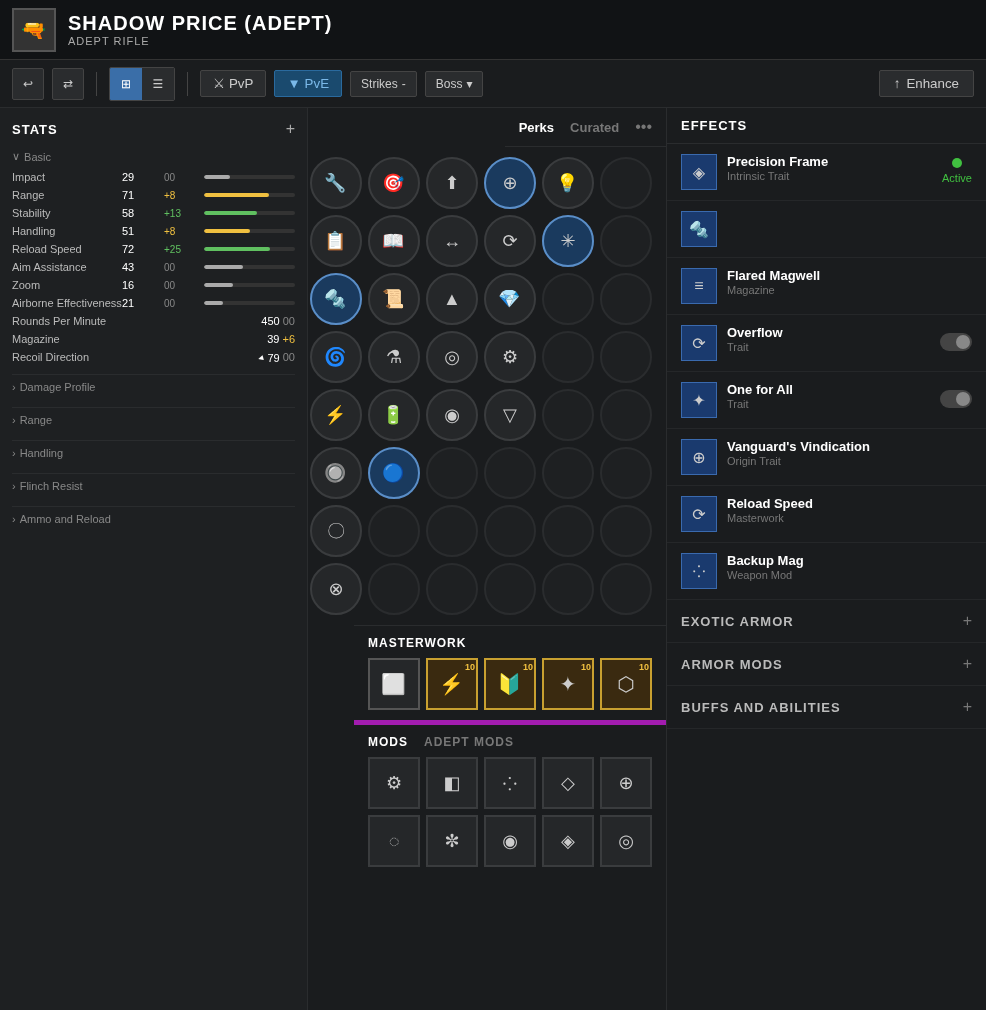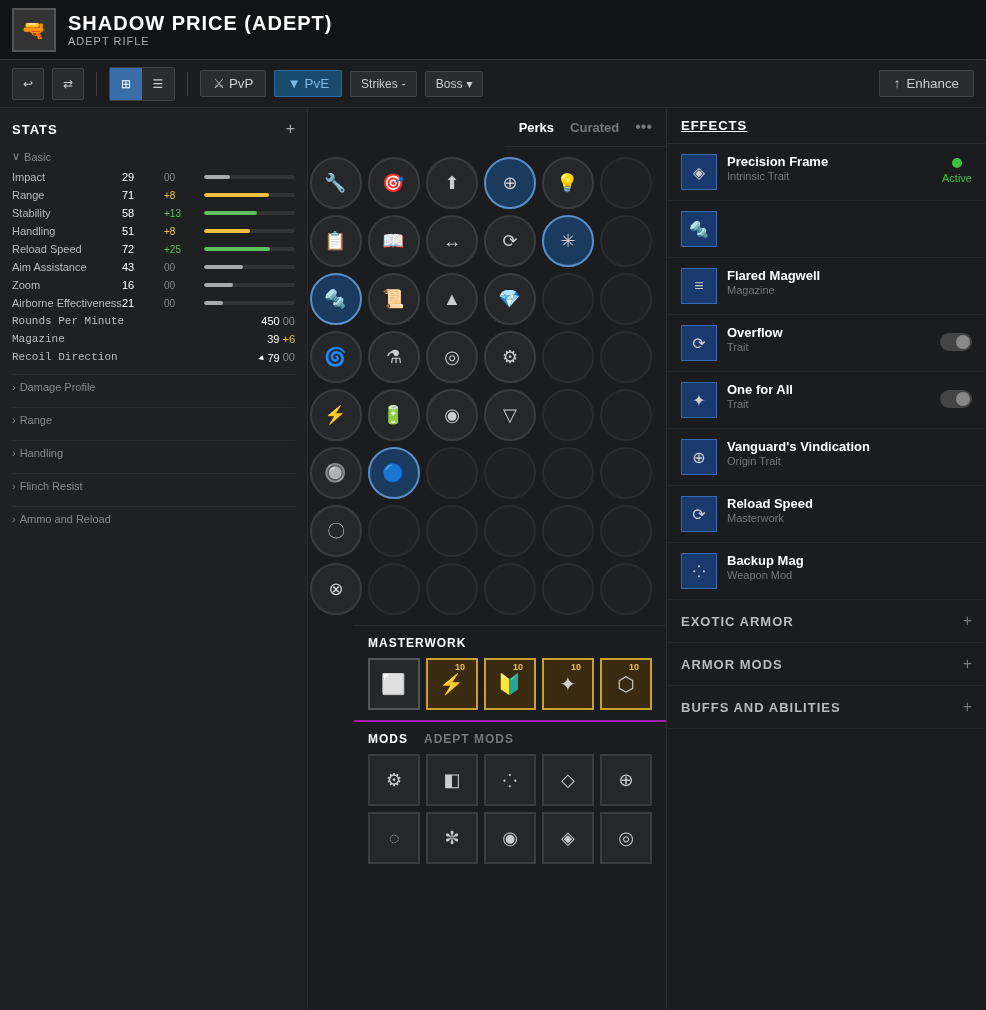--- a/index.html
+++ b/index.html
@@ -144,21 +144,21 @@
       cursor: pointer;
       display: flex;
       align-items: center;
       gap: 4px;
     }
     .stat-single-row {
       display: flex;
       align-items: center;
       margin-bottom: 6px;
     }
-    .stat-name-wide { width: 130px; color: #bbb; font-size: 11px; font-family: Liberation Mono, monospace; }
+    .stat-name-wide { width: 130px; color: #bbb; font-size: 11px; }
     .stat-value-right { color: #fff; font-size: 11px; margin-left: auto; }
 
     
     .perks-panel {
       flex: 1;
       background: #1a1c1e;
       display: flex;
       flex-direction: column;
       overflow: hidden;
       align-items: flex-end;
@@ -222,30 +222,30 @@
       align-items: center;
       justify-content: center;
       cursor: pointer;
       position: relative;
       font-size: 20px;
     }
     .mw-item.golden { border-color: #c8a030; background: #3a2a10; }
     .mw-level {
       position: absolute;
       top: 2px;
-      right: 11px;
+      right: 1px;
       font-size: 9px;
       color: #f0c040;
       font-weight: bold;
     }
 
     
     .mods-section {
       padding: 10px 14px;
-      border-top: 2px solid #a21caf;
+      border-top: 5px solid #a21caf;
     }
     .mods-header {
       display: flex;
       gap: 16px;
       margin-bottom: 8px;
     }
     .mods-tab { font-size: 12px; color: #fff; font-weight: bold; cursor: pointer; text-transform: uppercase; letter-spacing: 1px; }
     .mods-tab.inactive { color: #777; }
     .mod-cell {
       width: 52px;
@@ -268,21 +268,20 @@
       flex-shrink: 0;
     }
     .effects-header {
       padding: 10px 14px;
       border-bottom: 1px solid #2a2c2e;
       font-size: 13px;
       color: #fff;
       font-weight: bold;
       text-transform: uppercase;
       letter-spacing: 1px;
-      text-decoration: underline;
     }
     .effect-item {
       display: flex;
       align-items: flex-start;
       padding: 10px 14px;
       border-bottom: 1px solid #252729;
       gap: 10px;
     }
     .effect-icon {
       width: 36px;

